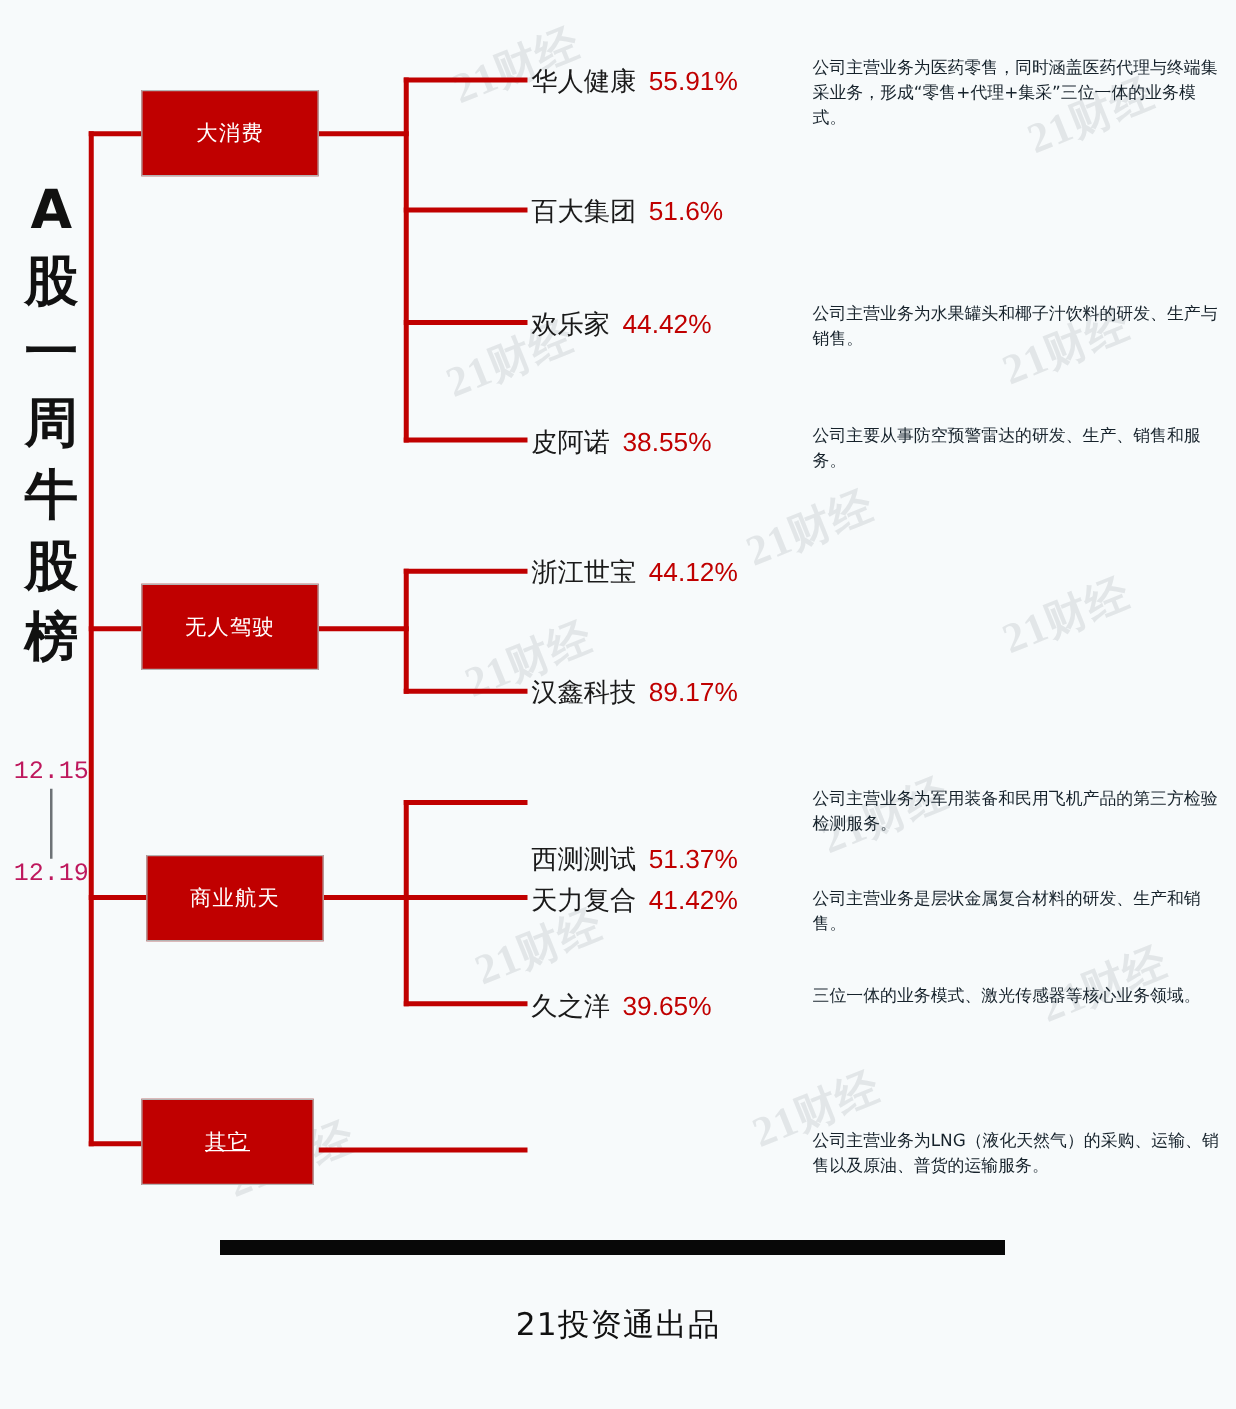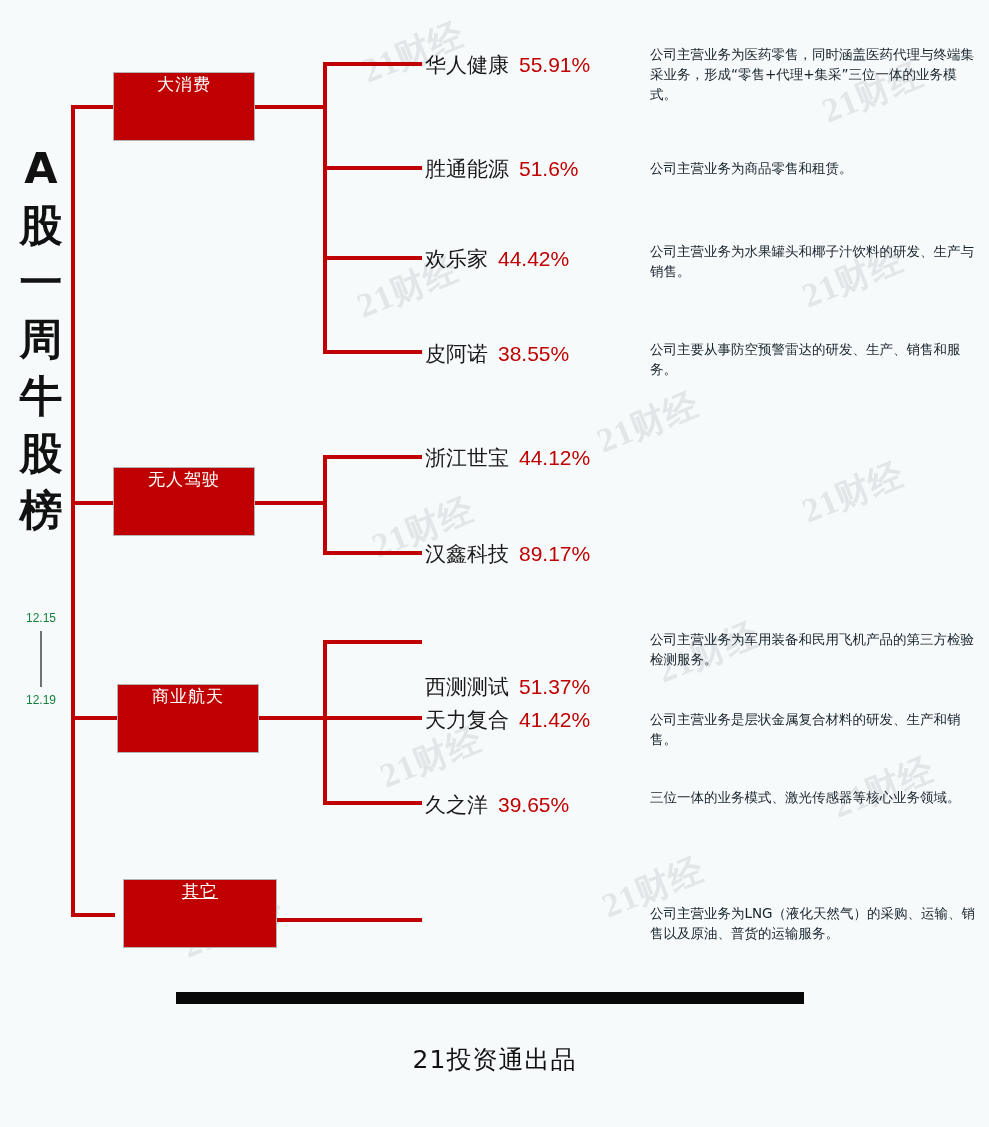--- a/index.html
+++ b/index.html
@@ -55,24 +55,24 @@
   }
   .date-block {
     position: absolute;
     left: 8px;
     top: 608px;
     width: 66px;
     text-align: center;
     z-index: 3;
   }
   .date-block .d {
-    font-size: 12px;
-    color: #15803d;
+    font-size: 20px;
+    color: #be185d;
     line-height: 20px;
-    font-family: Liberation Sans, sans-serif;
+    font-family: Liberation Mono, monospace;
   }
   .date-block .vbar {
     width: 2px;
     height: 56px;
     background: #6d7276;
     margin: 3px auto;
   }
 
   
   .ln {
@@ -81,21 +81,21 @@
     z-index: 1;
   }
 
   
   .cat-box {
     position: absolute;
     background: #c00000;
     border: 1px solid #b3b3b3;
     color: #ffffff;
     display: flex;
-    align-items: flex-start;
+    align-items: center;
     justify-content: center;
     font-size: 17px;
     letter-spacing: 1px;
     z-index: 2;
     box-sizing: border-box;
     font-family: "DejaVu Sans", "Liberation Sans", sans-serif;
   }
 
   
   .leaf-name {
@@ -201,23 +201,22 @@
   <div class="ln" style="left:323px; top:166px; width:99px; height:4px;"></div>
   <div class="ln" style="left:323px; top:256px; width:99px; height:4px;"></div>
   <div class="ln" style="left:323px; top:350px; width:99px; height:4px;"></div>
 
   <div class="leaf-name" style="left:425px; top:51px;">
     <span>华人健康</span><span class="leaf-pct">55.91%</span>
   </div>
   <div class="leaf-desc" style="left:650px; top:44px;">公司主营业务为医药零售，同时涵盖医药代理与终端集采业务，形成“零售+代理+集采”三位一体的业务模式。</div>
 
   <div class="leaf-name" style="left:425px; top:155px;">
-    <span>胜通能源</span><span class="leaf-pct">51.6%</span>
-  </div>
-  <div class="leaf-desc" style="left:650px; top:158px;">公司主营业务为商品零售和租赁。</div>
+    <span>百大集团</span><span class="leaf-pct">51.6%</span>
+  </div>
 
   <div class="leaf-name" style="left:425px; top:245px;">
     <span>欢乐家</span><span class="leaf-pct">44.42%</span>
   </div>
   <div class="leaf-desc" style="left:650px; top:241px;">公司主营业务为水果罐头和椰子汁饮料的研发、生产与销售。</div>
 
   <div class="leaf-name" style="left:425px; top:340px;">
     <span>皮阿诺</span><span class="leaf-pct">38.55%</span>
   </div>
   <div class="leaf-desc" style="left:650px; top:339px;">公司主要从事防空预警雷达的研发、生产、销售和服务。</div>
@@ -255,21 +254,21 @@
   <div class="leaf-name" style="left:425px; top:706px;">
     <span>天力复合</span><span class="leaf-pct">41.42%</span>
   </div>
   <div class="leaf-desc" style="left:650px; top:709px;">公司主营业务是层状金属复合材料的研发、生产和销售。</div>
 
   <div class="leaf-name" style="left:425px; top:791px;">
     <span>久之洋</span><span class="leaf-pct">39.65%</span>
   </div>
   <div class="leaf-desc" style="left:650px; top:787px;">三位一体的业务模式、激光传感器等核心业务领域。</div>
 
-  <div class="cat-box" style="left:123px; top:879px; width:154px; height:69px;text-decoration:underline;">
+  <div class="cat-box" style="left:113px; top:879px; width:138px; height:69px;text-decoration:underline;">
     <span>其它</span>
   </div>
   <div class="ln" style="left:255px; top:918px; width:167px; height:4px;"></div>
 
   <div class="leaf-desc" style="left:650px; top:903px;">公司主营业务为LNG（液化天然气）的采购、运输、销售以及原油、普货的运输服务。</div>
 
   <div class="footer-bar"></div>
   <div class="footer-text">21投资通出品</div>
 
 </div>

